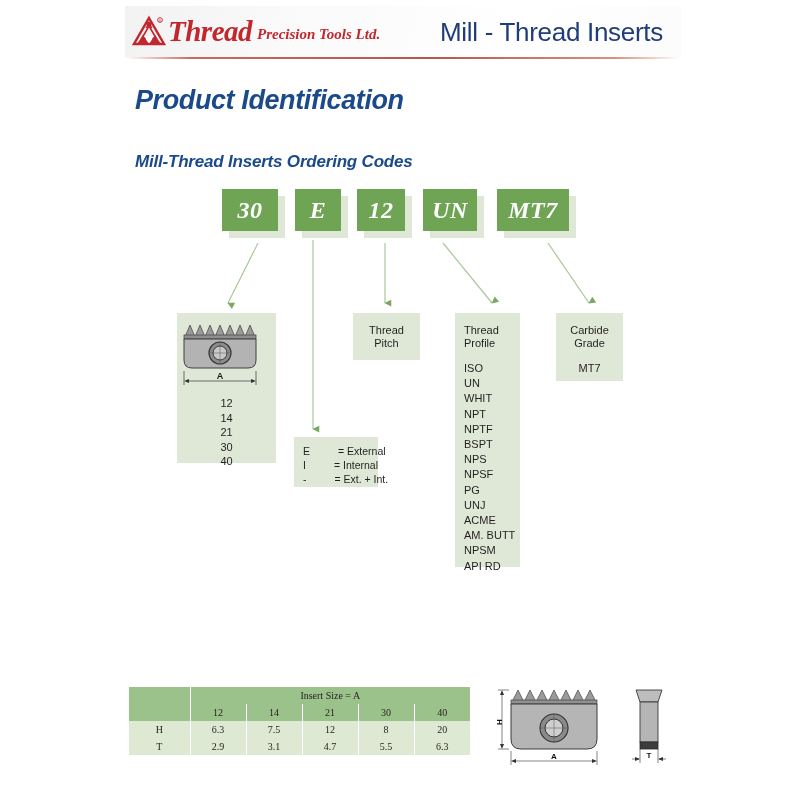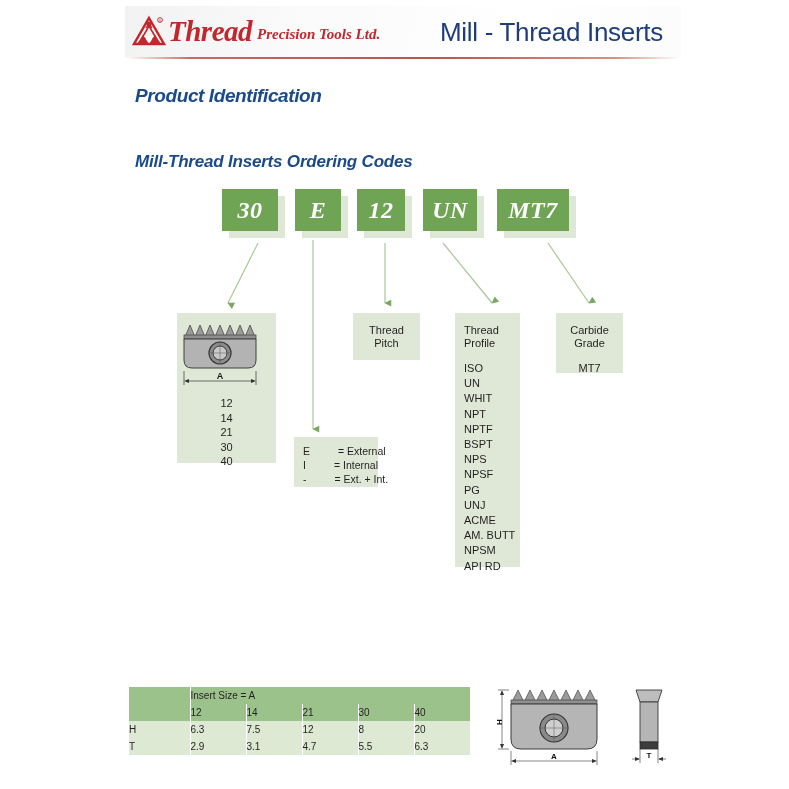--- a/index.html
+++ b/index.html
@@ -30,21 +30,21 @@
     font-size:15px;color:#c1272d;margin-left:5px;margin-bottom:4px;letter-spacing:0px;
   }
   .header-title{
     position:absolute;left:440px;top:17px;
     font-size:26px;color:#1f3d7a;font-weight:normal;letter-spacing:-0.3px;
   }
 
   
   .sec-title{
     position:absolute;left:135px;top:85px;
-    font-size:19px;font-weight:bold;font-style:italic;color:#1b4a8b;letter-spacing:-0.4px;
+    font-size:27px;font-weight:bold;font-style:italic;color:#1b4a8b;letter-spacing:-0.4px;
   }
   .sec-sub{
     position:absolute;left:135px;top:124px;
     font-size:17px;font-weight:bold;font-style:italic;color:#1b4a8b;letter-spacing:-0.2px;margin-top:28px;
   }
 
   
   .chip{
     position:absolute;height:42px;
     background:#6fa455;box-shadow:7px 7px 0 0 #dfe8d7;
@@ -77,22 +77,23 @@
 
   
   .arrows{position:absolute;left:0;top:0;width:789px;height:789px;pointer-events:none;}
 
   
   .tbl{
     position:absolute;left:129px;top:687px;width:341px;
     border-collapse:collapse;table-layout:fixed;
   }
   .tbl td,.tbl th{
-    padding:0;margin:0;font-size:10px;color:#231f20;font-weight:normal;
+    padding:0;margin:0;text-align:center;font-size:10px;color:#231f20;font-weight:normal;
     height:17px;
+    font-family:Liberation Serif, serif;
   }
   .th-band{background:#9cc28b;}
   .tb-band{background:#dde9d2;}
   .sep{border-left:1.6px solid #ffffff;}
   .lbl{font-size:10px;}
 
   
   .dwg{position:absolute;}
 </style>
 </head>
@@ -229,21 +230,21 @@
       <div>NPSF</div>
       <div>PG</div>
       <div>UNJ</div>
       <div>ACME</div>
       <div>AM. BUTT</div>
       <div>NPSM</div>
       <div>API RD</div>
     </div>
   </div>
 
-  <div class="panel center" style="left:556px;top:313px;width:67px;height:60px;padding-top:11px;box-sizing:border-box;">
+  <div class="panel center" style="left:556px;top:313px;width:67px;height:68px;padding-top:11px;box-sizing:border-box;">
     <div class="ptitle">Carbide</div>
     <div class="ptitle" style="margin-bottom:11px;">Grade</div>
     <div class="plist">MT7</div>
   </div>
 
   <table class="tbl">
     <colgroup>
       <col style="width:61px">
         <col style="width:56px">
         <col style="width:56px">

